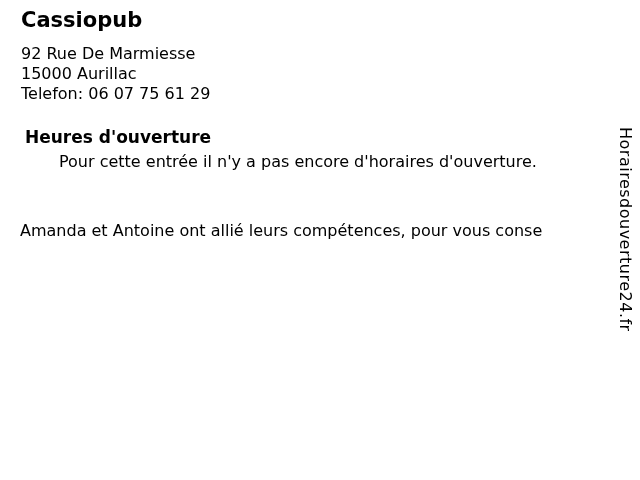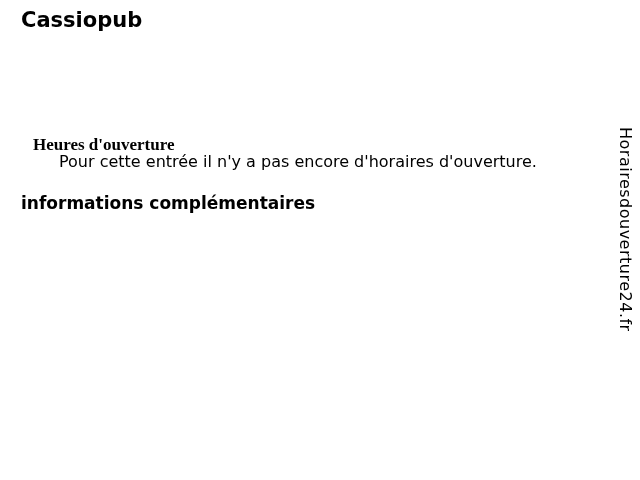--- a/index.html
+++ b/index.html
@@ -71,25 +71,30 @@
     letter-spacing: 0.5px;
   }
 </style>
 </head>
 <body>
 
 <div class="page">
 
   <h1 class="business-name" style="margin:0;">Cassiopub</h1>
 
+  <div class="address-block">
+    <div>92 Rue De Marmiesse</div>
+    <div>15000 Aurillac</div>
+    <div>Telefon: 06 07 75 61 29</div>
+  </div>
 
-  <h2 class="section-heading hours-heading" style="margin:12px;font-family:Liberation Serif, serif;">Heures d'ouverture</h2>
+  <h2 class="section-heading hours-heading" style="margin:4px;">Heures d'ouverture</h2>
 
   <div class="hours-body">Pour cette entrée il n'y a pas encore d'horaires d'ouverture.</div>
 
-  <h2 class="section-heading info-heading" style="margin:0;">informations complémentaires</h2>
 
   <div class="info-body">
+    <div>Amanda et Antoine ont allié leurs compétences, pour vous conse</div>
   </div>
 
   <div class="watermark">Horairesdouverture24.fr</div>
 
 </div>
 
 </body></html>

